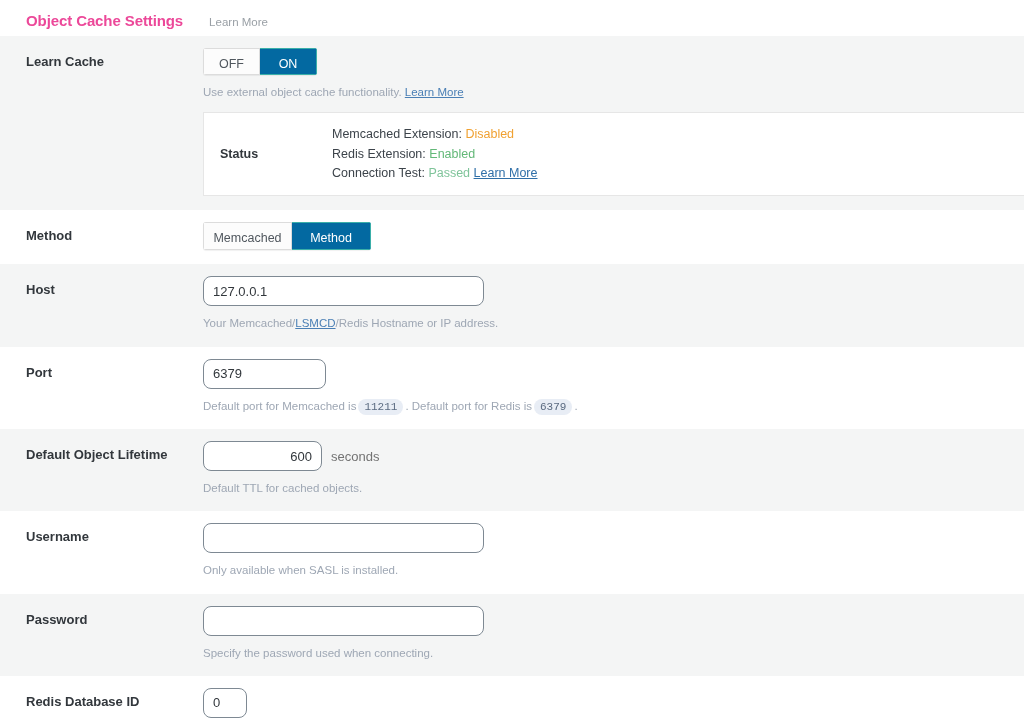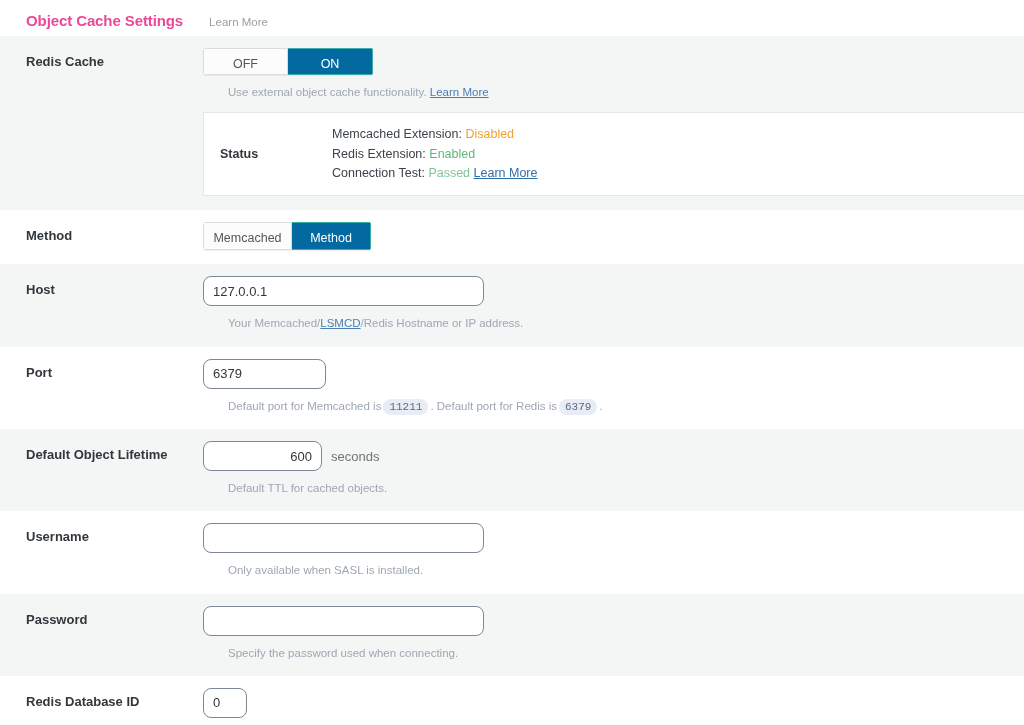--- a/index.html
+++ b/index.html
@@ -90,31 +90,30 @@
     box-sizing: border-box;
   }
   .btn-group .btn + .btn {
     border-left: 0;
   }
   .btn-group .btn.active {
     background: #0369a1;
     border-color: #3aafa9;
     color: #ffffff;
   }
-  .btn-group.toggle-onoff .btn { width: 85px; height: 27px; }
+  .btn-group.toggle-onoff .btn { width: 57px; height: 27px; }
   .btn-group.toggle-method .btn-memcached { width: 89px; height: 28px; }
   .btn-group.toggle-method .btn-redis { width: 79px; height: 28px; }
 
   
   .desc {
     margin-top: 9px;
     font-size: 11.5px;
     color: #9ea7b4;
     line-height: 1.5;
-    margin-left: 25px;
   }
   .desc a {
     color: #4a7fb5;
     text-decoration: underline;
   }
   .desc code {
     font-family: "Liberation Mono", monospace;
     font-size: 11px;
     background: #e8edf5;
     color: #5a6a80;
@@ -194,21 +193,21 @@
 <div class="page-header">
   <span class="page-title">Object Cache Settings</span>
   <a class="header-link" href="#">Learn More</a>
 </div>
 <div class="hdr-underline"></div>
 
 <table class="settings-table">
 
   <tbody>
       <tr class="row-alt">
-    <td class="cell-label">Redis Cache</td>
+    <td class="cell-label">Learn Cache</td>
     <td class="cell-field">
       <div class="btn-group toggle-onoff">
         <div class="btn btn-off">OFF</div>
         <div class="btn btn-on active">ON</div>
       </div>
       <div class="desc">
         <span>Use external object cache functionality. </span><a href="#">Learn More</a>
       </div>
       <div class="status-panel">
         <div class="status-key">Status</div>

